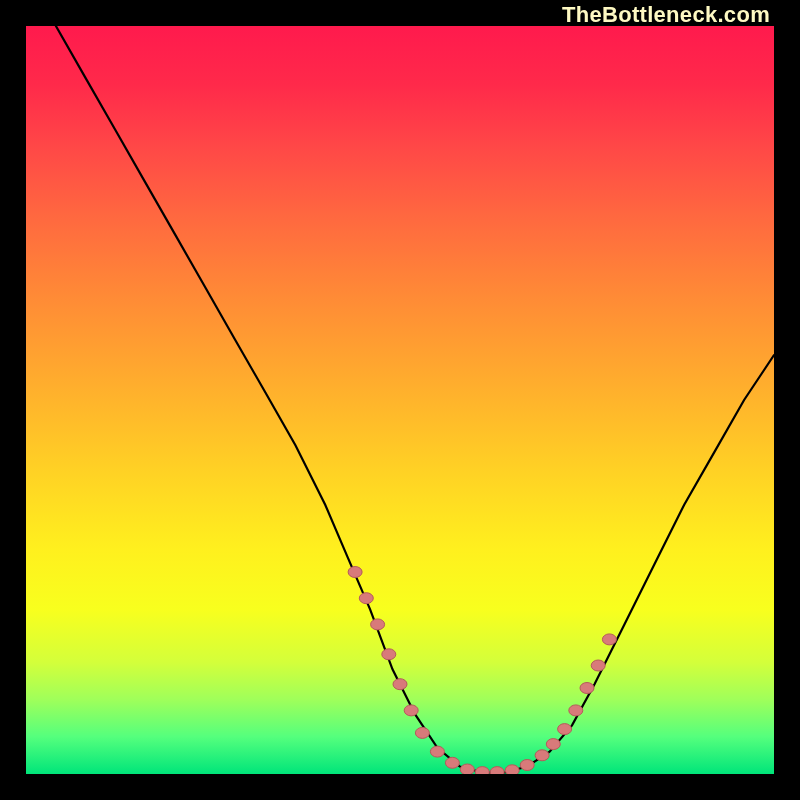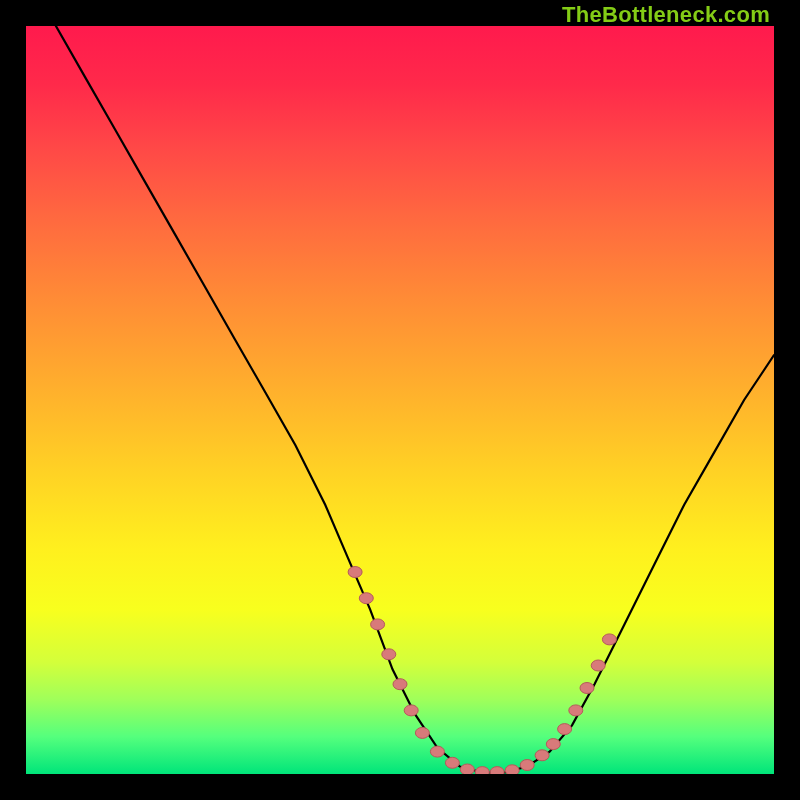--- a/index.html
+++ b/index.html
@@ -37,21 +37,21 @@
       #f8ff1e 78%,
       #d4ff3a 85%,
       #a0ff5a 90%,
       #55ff7d 95%,
       #00e57a 100%);
   }
   .watermark {
     position: absolute;
     top: 2px;
     right: 30px;
-    color: #84cc16;
+    color: #fef9c3;
     font-size: 22px;
     font-weight: 600;
     letter-spacing: 0.3px;
     user-select: none;
   }
   svg.curve {
     position: absolute;
     left: 0;
     top: 0;
     width: 748px;

